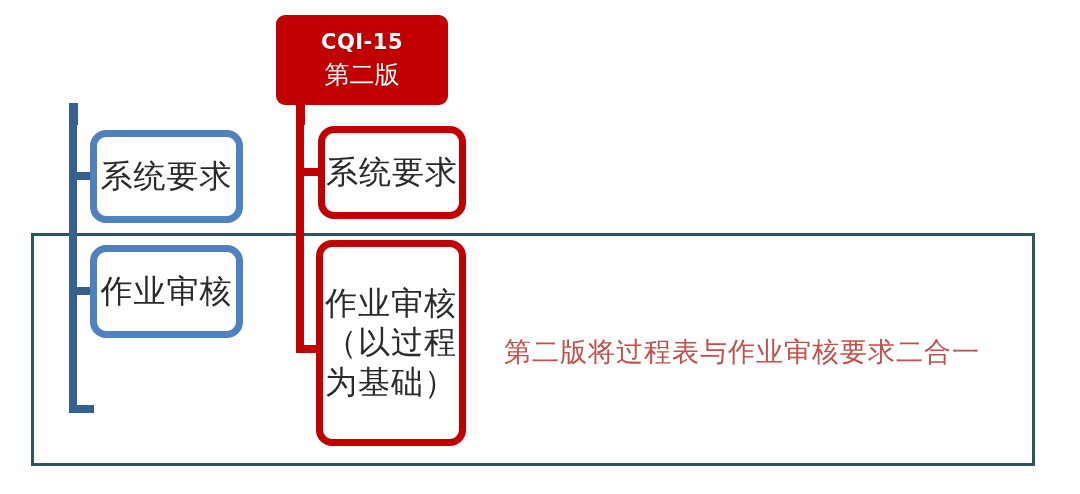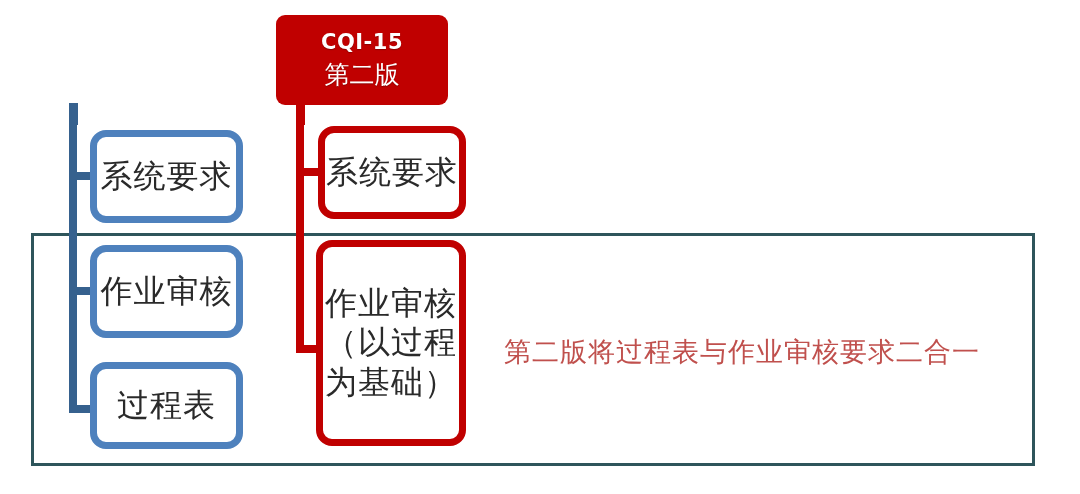--- a/index.html
+++ b/index.html
@@ -173,23 +173,20 @@
   <div class="branch branch-blue" style="left:69px; top:172px; width:25px;"></div>
   <div class="branch branch-blue" style="left:69px; top:287px; width:25px;"></div>
   <div class="branch branch-blue" style="left:69px; top:405px; width:25px;"></div>
 
   <div class="node node-blue nb1">
     <span class="label">系统要求</span>
   </div>
   <div class="node node-blue nb2">
     <span class="label">作业审核</span>
   </div>
-  <div class="node node-blue nb3">
-    <span class="label">过程表</span>
-  </div>
 
   <div class="header-box header-red">
     <div class="code">CQI-15</div>
     <div class="ver">第二版</div>
   </div>
 
   <div class="stem stem-red"></div>
   <div class="trunk trunk-red"></div>
 
   <div class="branch branch-red" style="left:296px; top:168px; width:26px;"></div>

